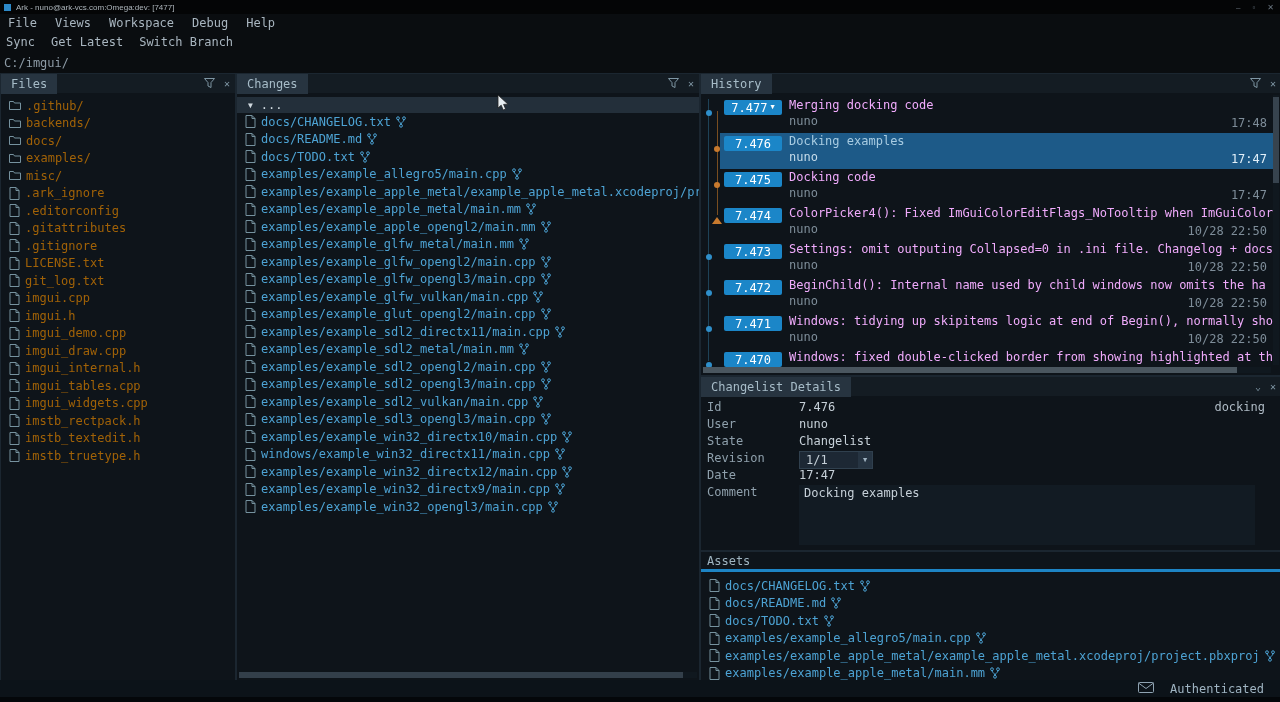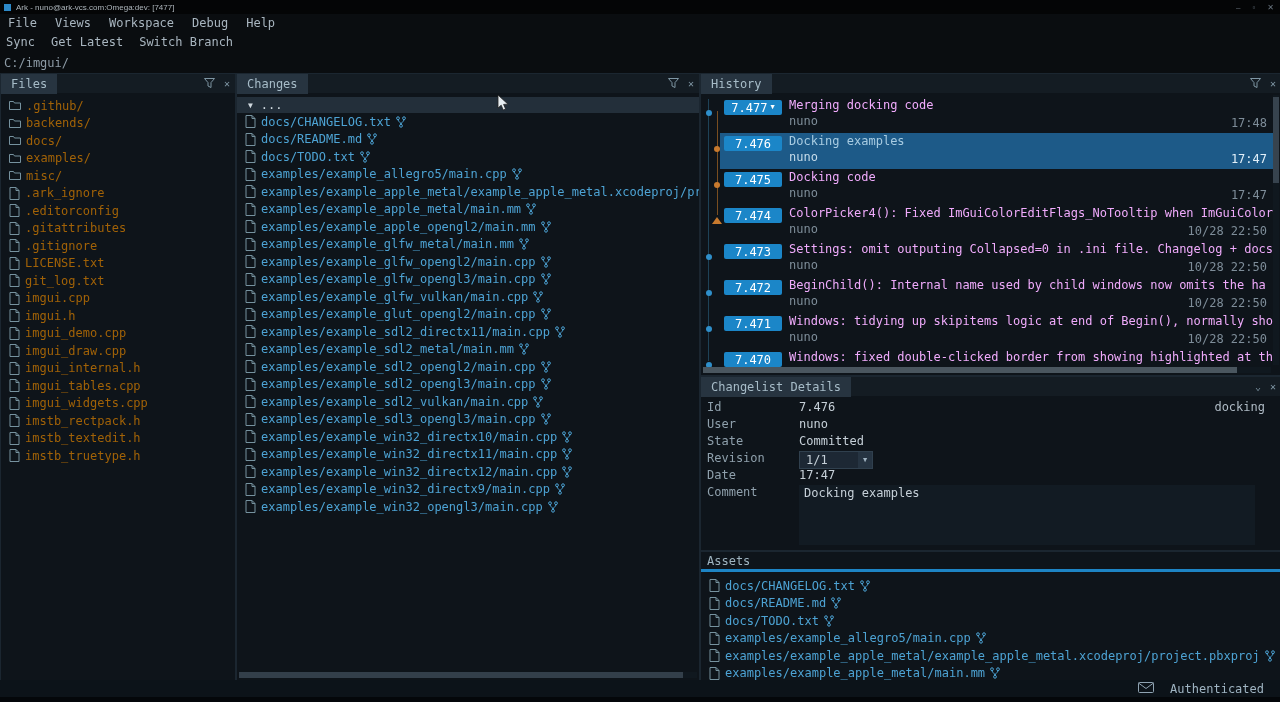--- a/index.html
+++ b/index.html
@@ -636,21 +636,21 @@
             </svg>
           </span>
         </div>
         <div class="trow">
           <span class="ficon">
             <svg width="11" height="13" viewBox="0 0 11 13">
               <path d="M1 .5h6l3 3V12.5H1z" fill="none" stroke="#76929f"></path>
               <path d="M7 .5v3h3" fill="none" stroke="#76929f"></path>
             </svg>
           </span>
-          <span class="clabel">examples/example_win32_directx11/main.cpp</span>
+          <span class="clabel">windows/example_win32_directx11/main.cpp</span>
           <span class="ficon">
             <svg width="10" height="12" viewBox="0 0 10 12">
               <circle cx="2" cy="2.2" r="1.4" fill="none" stroke="#4da3d4"></circle>
               <circle cx="8" cy="2.2" r="1.4" fill="none" stroke="#4da3d4"></circle>
               <circle cx="5" cy="9.8" r="1.4" fill="none" stroke="#4da3d4"></circle>
               <path d="M2 3.6C2 6.5 5 5.5 5 8.4M8 3.6C8 6.5 5 5.5 5 8.4" fill="none" stroke="#4da3d4"></path>
             </svg>
           </span>
         </div>
         <div class="trow">
@@ -834,21 +834,21 @@
       <span class="dlabel">Id</span>
       <span class="dvalue">7.476</span>
       <span class="dbranch">docking</span>
     </div>
     <div class="drow">
       <span class="dlabel">User</span>
       <span class="dvalue">nuno</span>
     </div>
     <div class="drow">
       <span class="dlabel">State</span>
-      <span class="dvalue">Committed</span>
+      <span class="dvalue">Changelist</span>
     </div>
     <div class="drow">
       <span class="dlabel">Revision</span>
       <span class="combo">
         <span>1/1</span>
         <span class="arrow">▼</span>
       </span>
     </div>
     <div class="drow">
       <span class="dlabel">Date</span>

